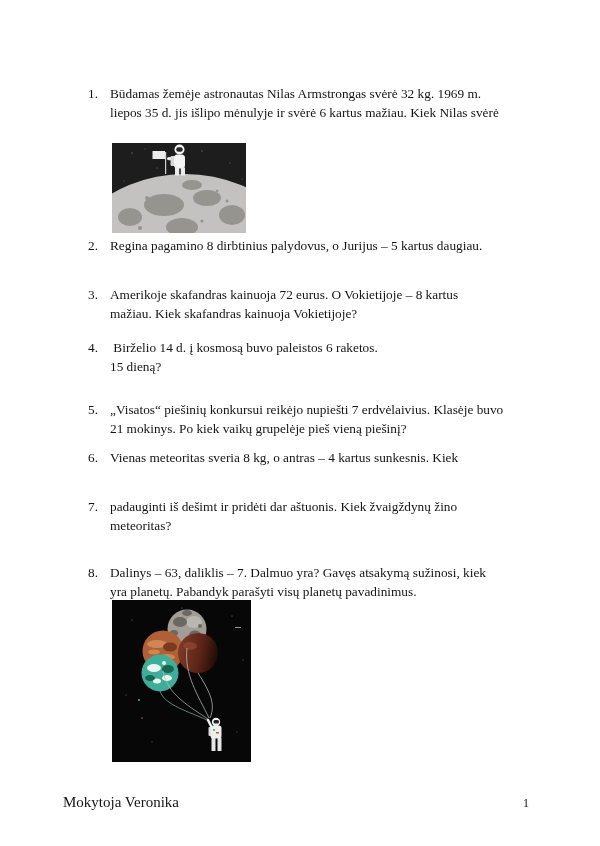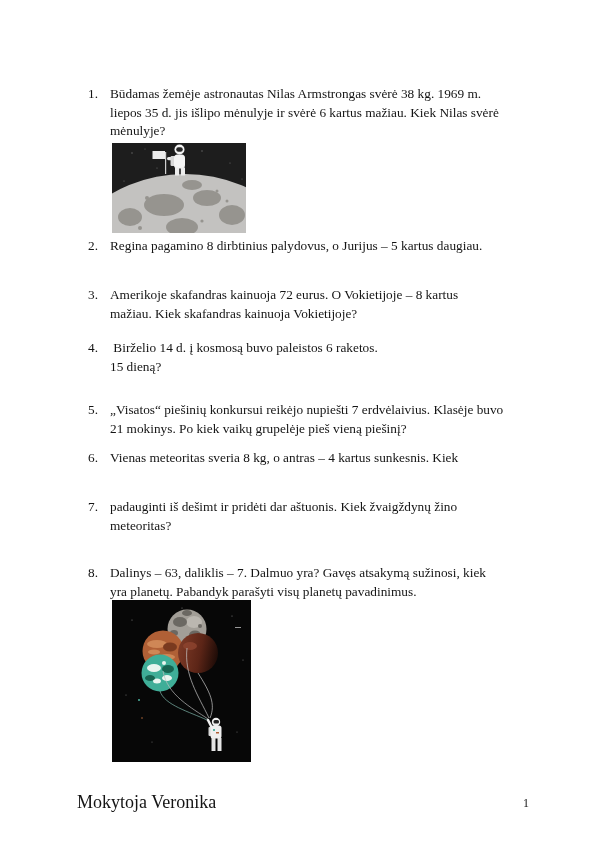--- a/index.html
+++ b/index.html
@@ -7,34 +7,33 @@
     position:relative;width:600px;height:846px;background:#ffffff;
     font-family:"Liberation Serif",serif;color:#141414;overflow:hidden;
   }
   .problem{
     position:absolute;left:88px;display:flex;
     font-size:13.3px;line-height:18.5px;
   }
   .pnum{display:inline-block;min-width:22px;}
   .pline{white-space:pre;}
   .illus{position:absolute;display:block;}
-  .footer-author{position:absolute;left:77px;top:795px;font-size:18px;line-height:15px;}
+  .footer-author{position:absolute;left:63px;top:795px;font-size:15px;line-height:15px;}
   .page-number{position:absolute;right:71px;top:796px;font-size:12px;line-height:15px;}
 </style>
 </head>
 <body>
 
 <div class="page">
 
   <div class="problem" style="top:85px">
     <span class="pnum">1.</span>
     <div class="plines">
-      <div class="pline">Būdamas žemėje astronautas Nilas Armstrongas svėrė 38 kg. 1969 m.</div>
+      <div class="pline">Būdamas žemėje astronautas Nilas Armstrongas svėrė 32 kg. 1969 m.</div>
       <div class="pline">liepos 35 d. jis išlipo mėnulyje ir svėrė 6 kartus mažiau. Kiek Nilas svėrė</div>
-      <div class="pline">mėnulyje?</div>
     </div>
   </div>
 
   <svg class="illus" style="left:112px;top:143px" width="134" height="90" viewBox="0 0 134 90">
     <rect width="134" height="90" fill="#1d1d1d"></rect>
     <g fill="#6f6f6f">
       <circle cx="20" cy="10" r="0.7"></circle>
         <circle cx="45" cy="25" r="0.6"></circle>
       <circle cx="90" cy="8" r="0.7"></circle>
         <circle cx="118" cy="20" r="0.6"></circle>

